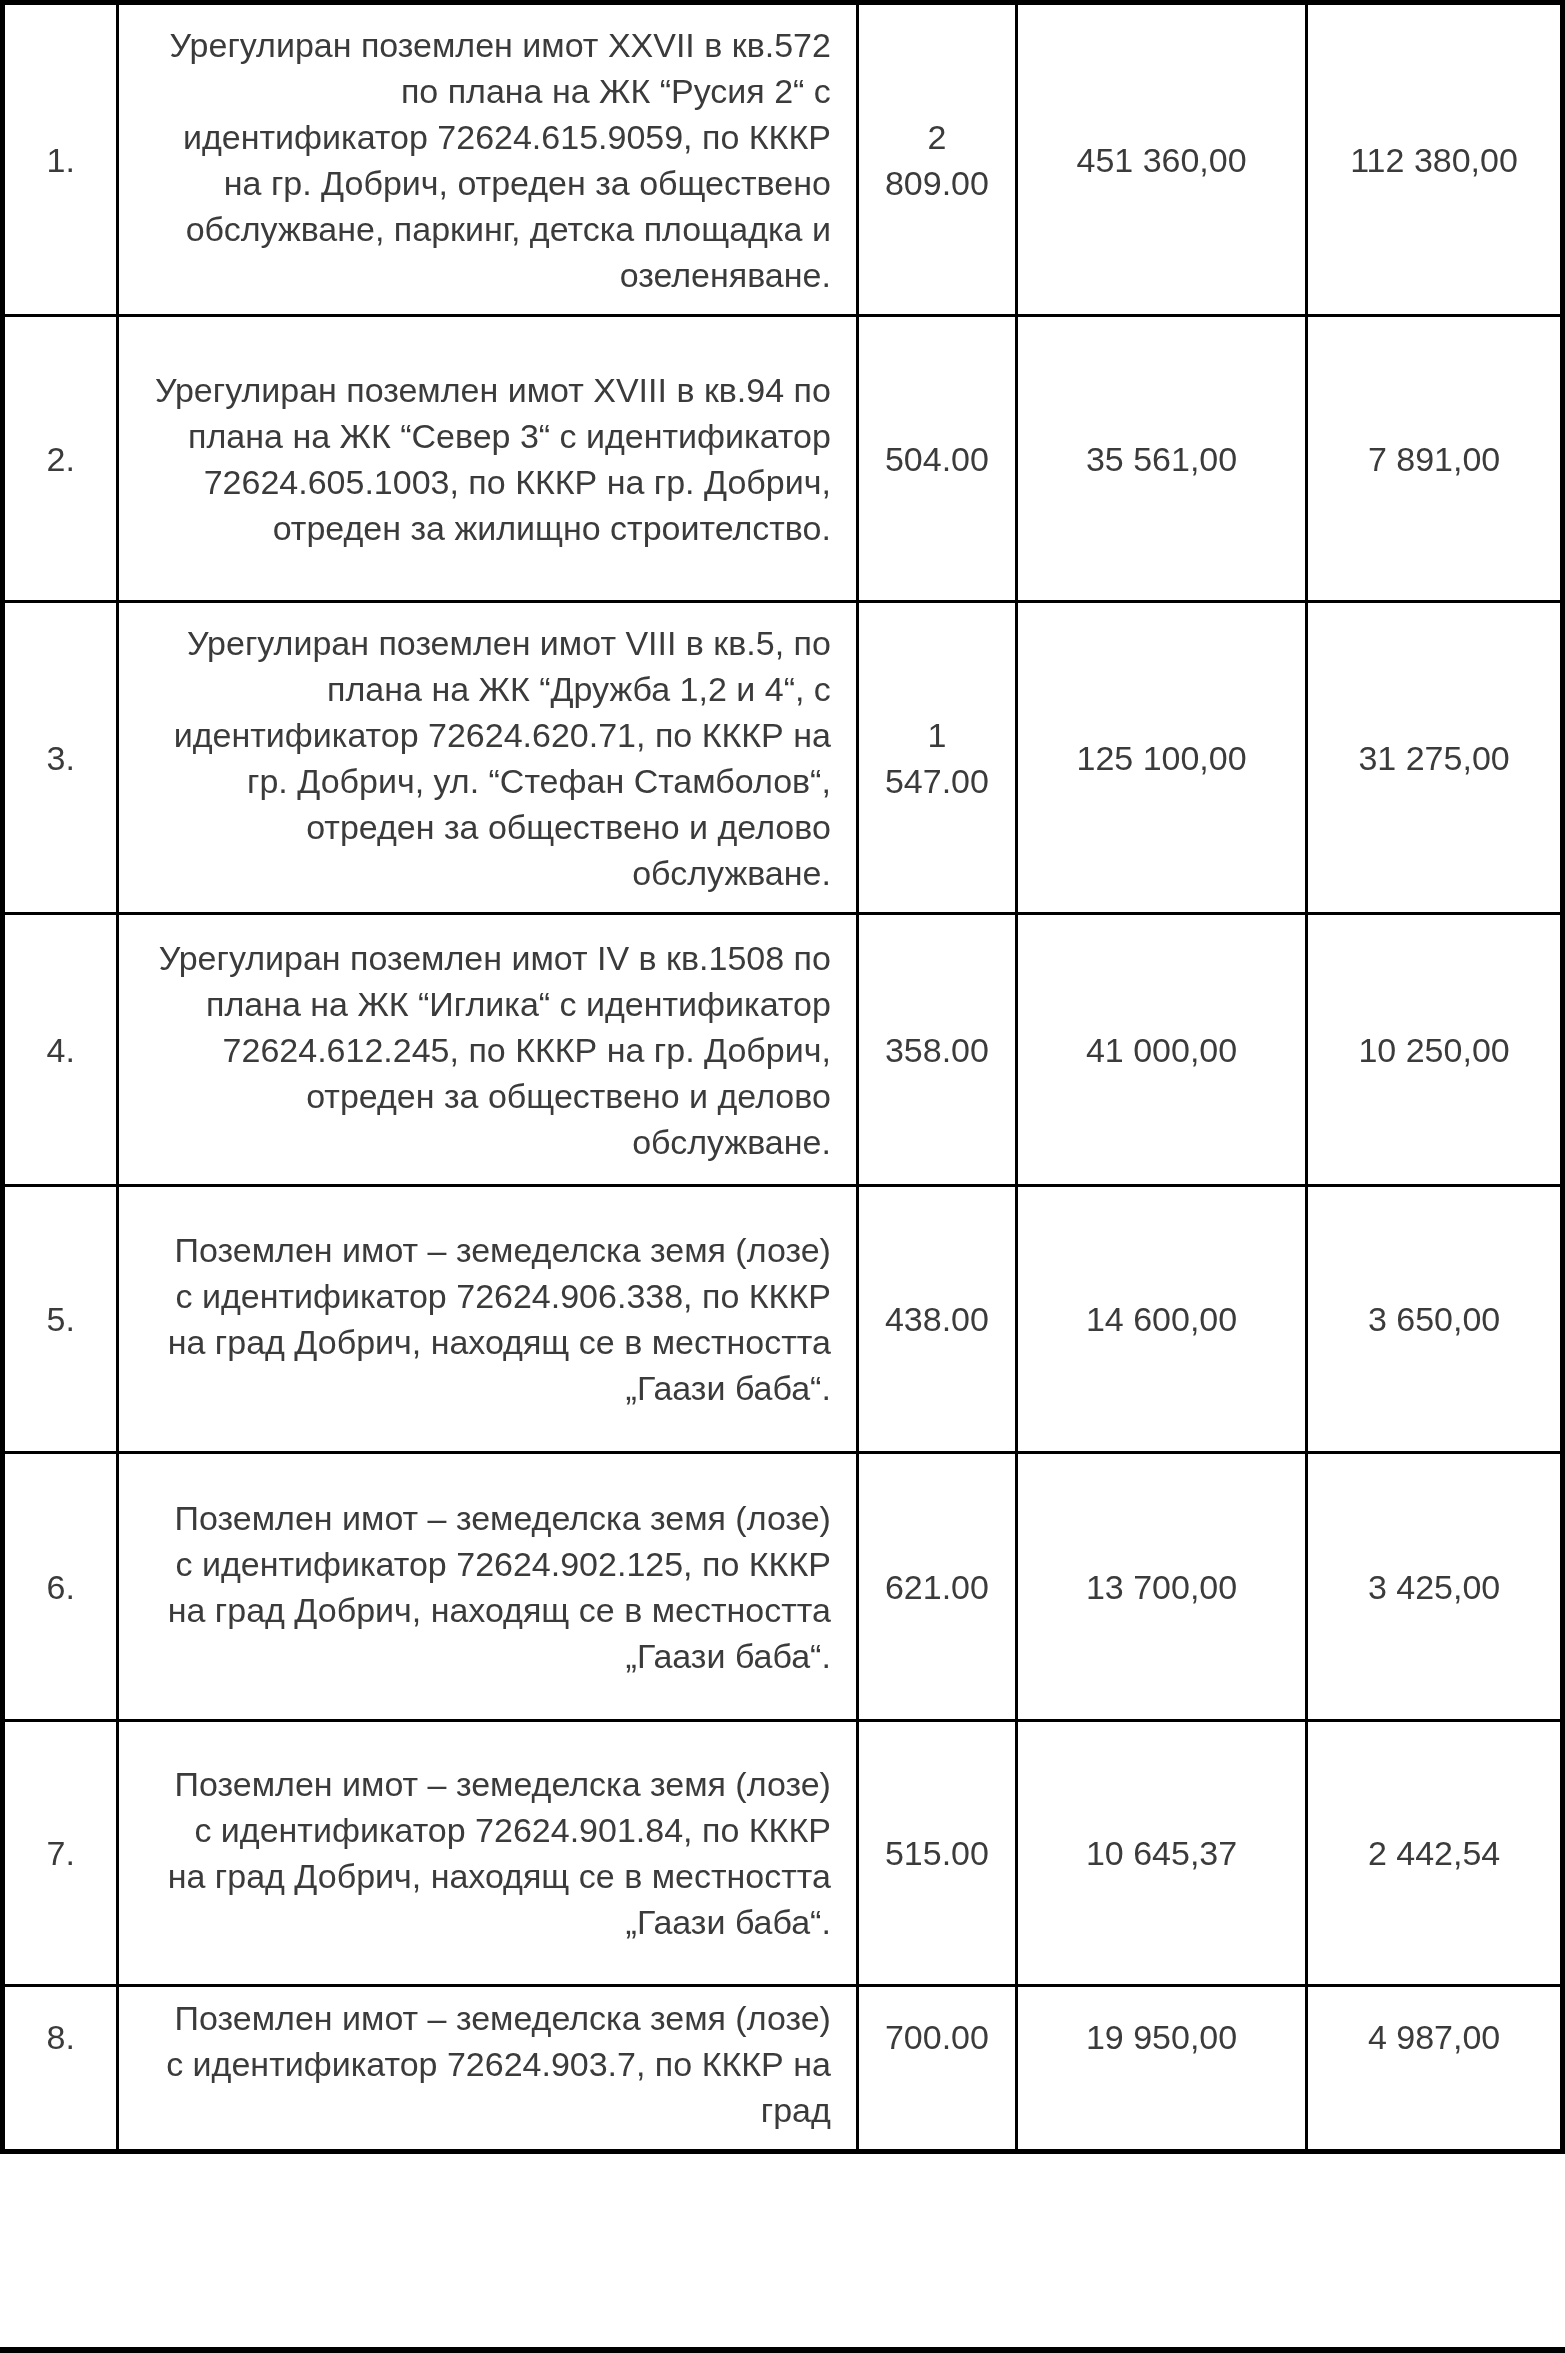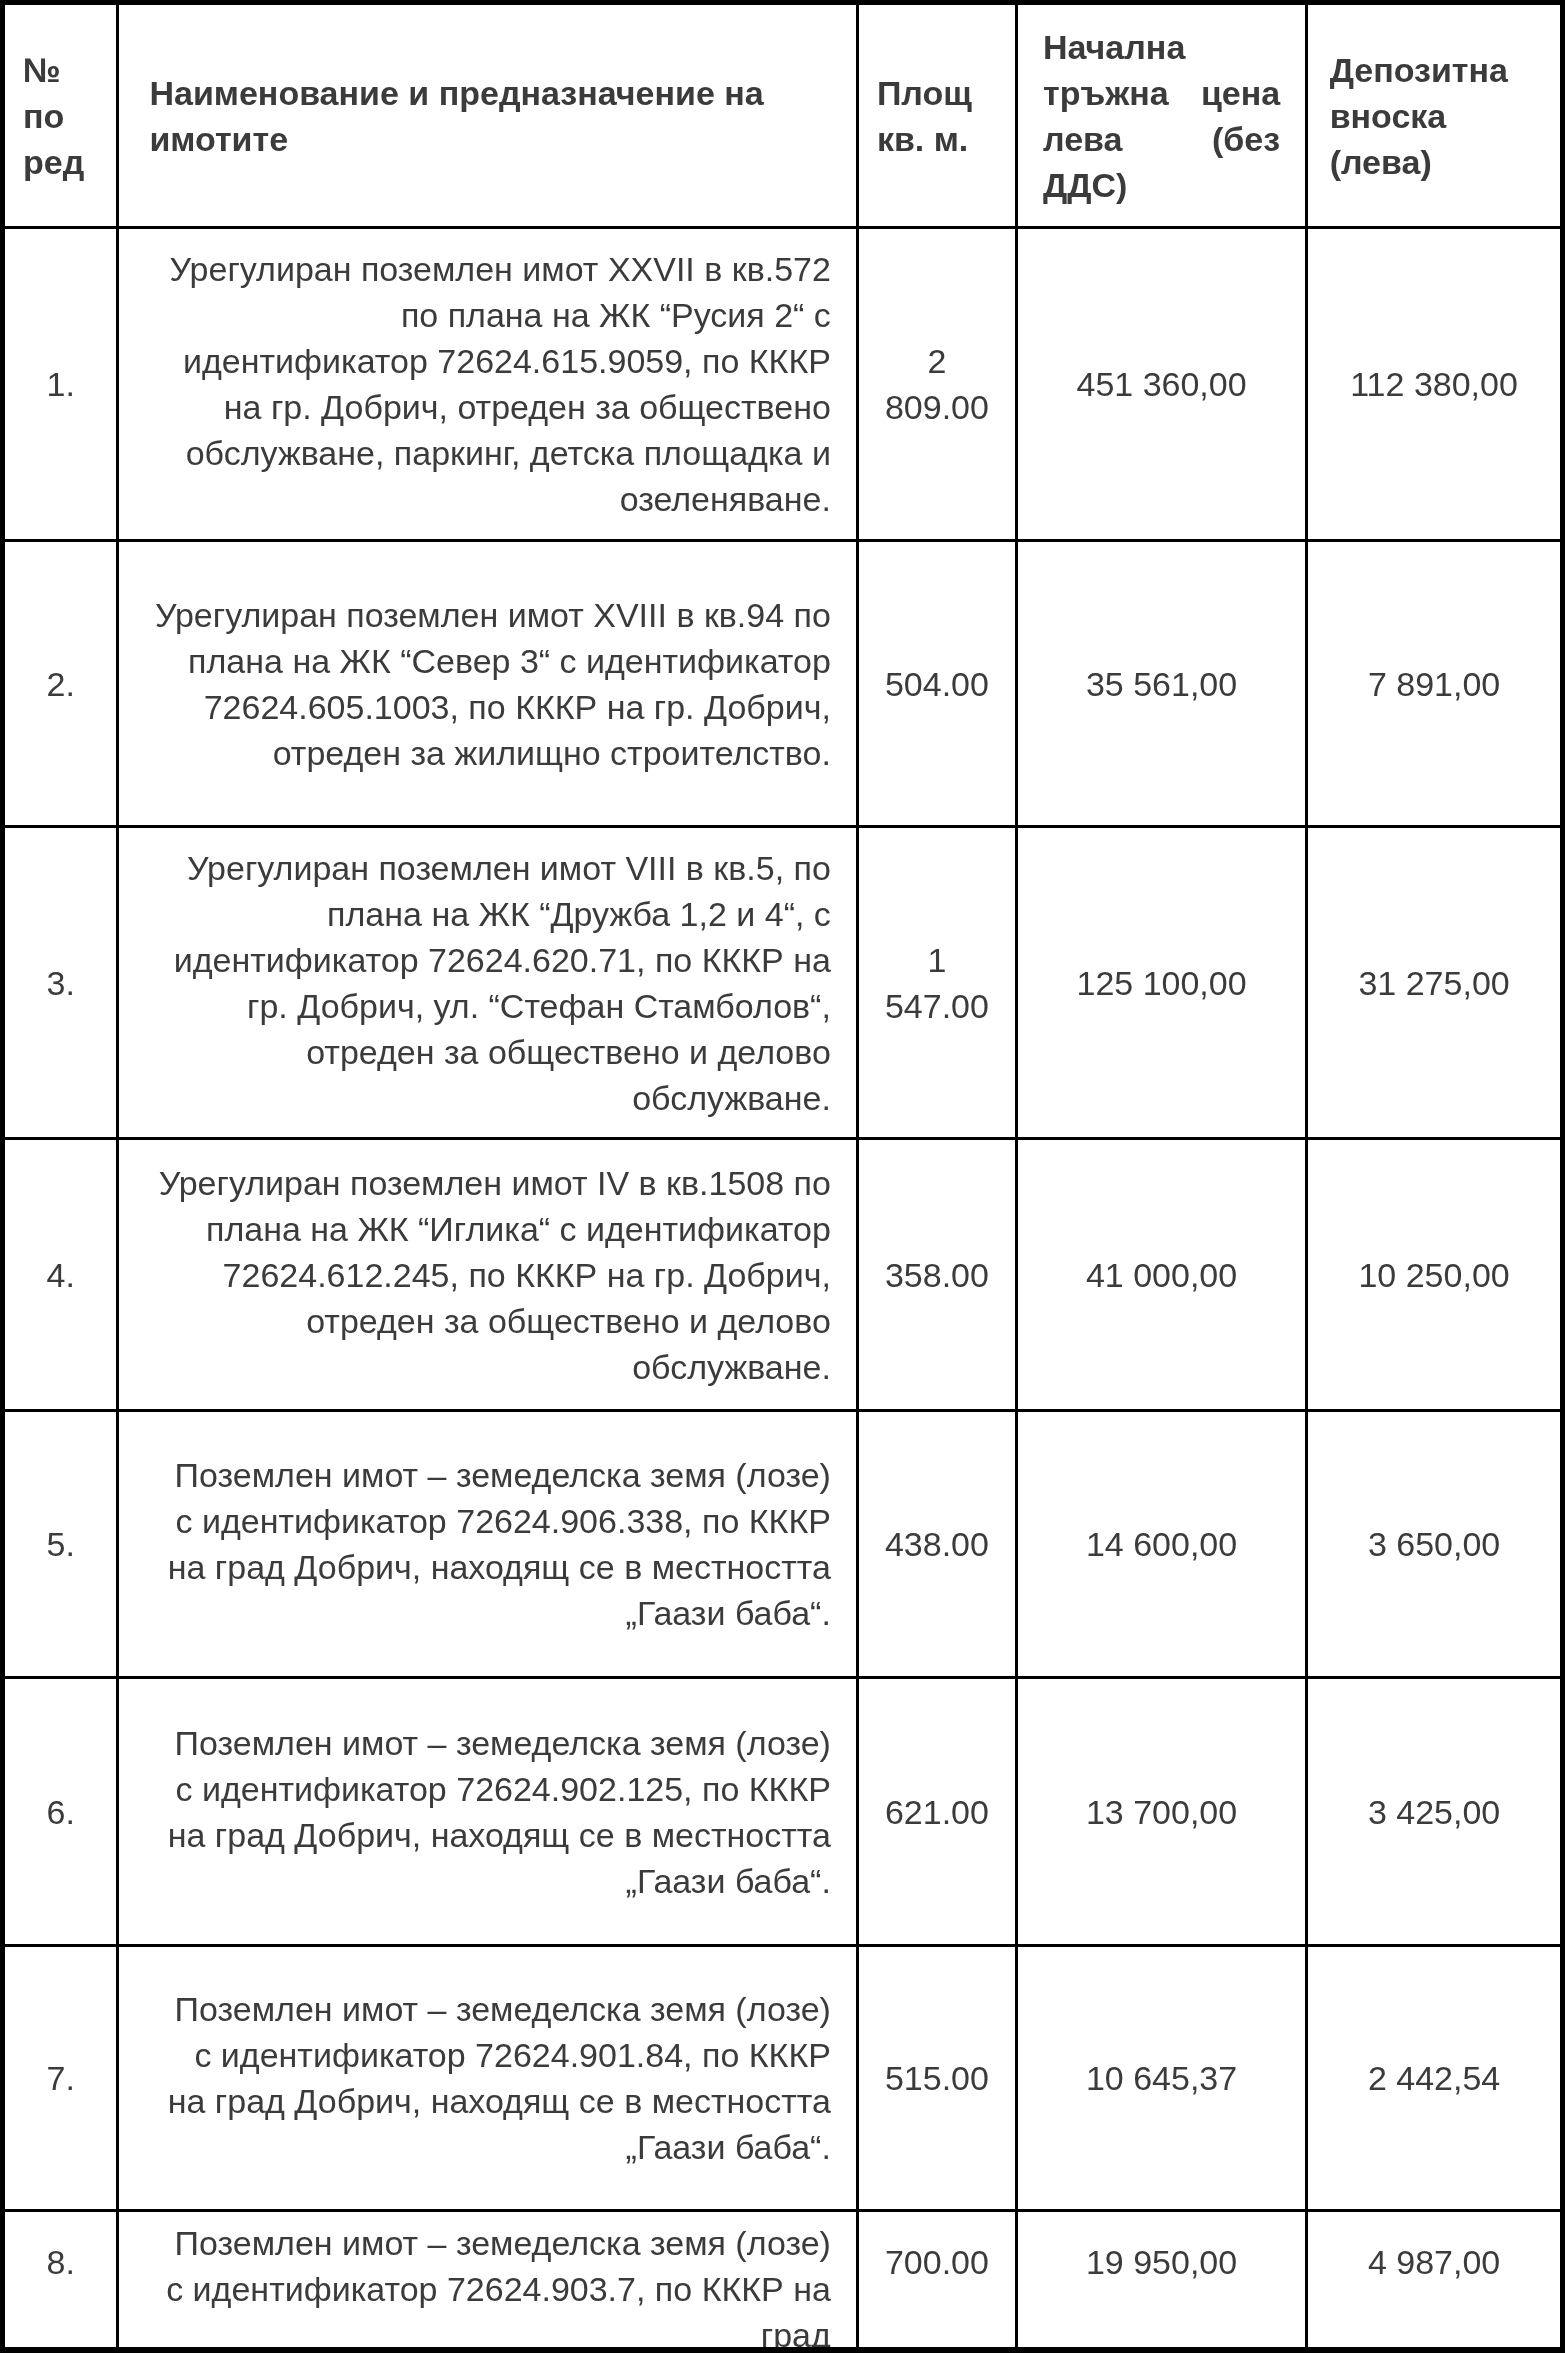--- a/index.html
+++ b/index.html
@@ -86,27 +86,20 @@
 
 <table class="props">
   <colgroup>
     <col style="width:7.4%">
     <col style="width:47.4%">
     <col style="width:10.2%">
     <col style="width:18.6%">
     <col style="width:16.4%">
   </colgroup>
   <tbody>
-    <tr style="height:225px">
-      <th class="col-num">№ по ред</th>
-      <th class="col-name">Наименование и предназначение на имотите</th>
-      <th class="col-area">Площ кв. м.</th>
-      <th class="col-price">Начална тръжна цена лева (без ДДС)</th>
-      <th class="col-deposit">Депозитна вноска (лева)</th>
-    </tr>
 
     <tr style="height:313px">
       <td class="num-cell">1.</td>
       <td class="name-cell">Урегулиран поземлен имот XXVII в кв.572 по плана на ЖК “Русия 2“ с идентификатор 72624.615.9059, по КККР на гр. Добрич, отреден за обществено обслужване, паркинг, детска площадка и озеленяване.</td>
       <td class="area-cell">2
 809.00</td>
       <td class="price-cell">451 360,00</td>
       <td class="deposit-cell">112 380,00</td>
     </tr>
 

